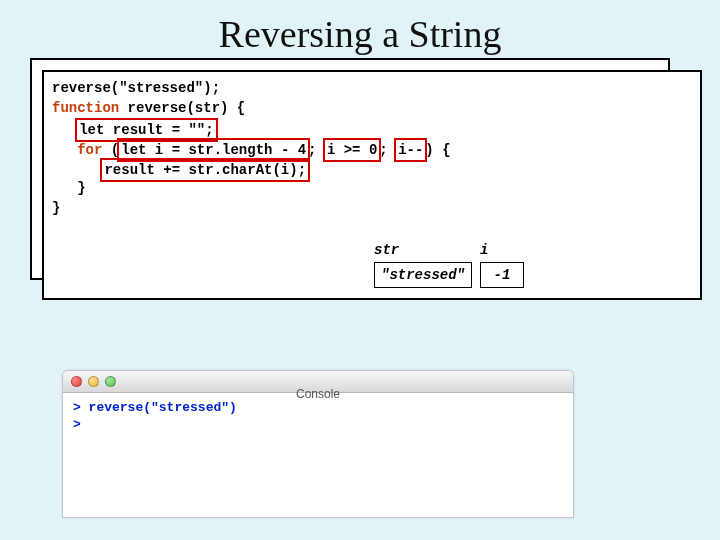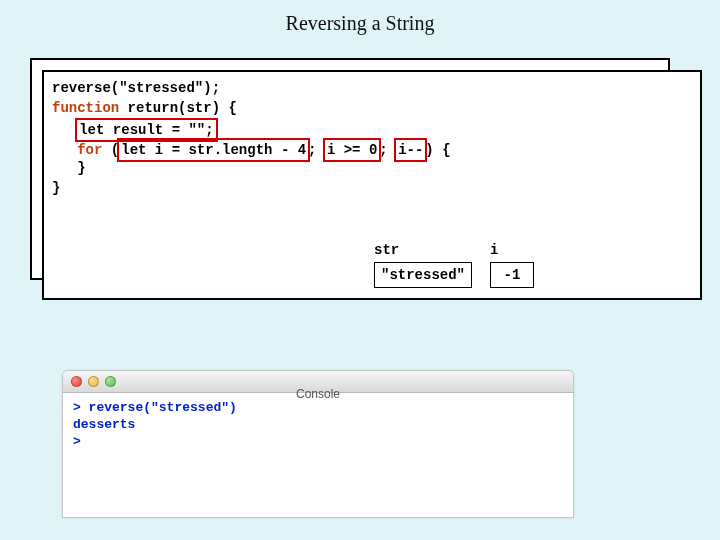--- a/index.html
+++ b/index.html
@@ -7,21 +7,21 @@
     margin: 0;
     width: 720px;
     height: 540px;
     background: #e0f4f7;
     font-family: "Times New Roman", serif;
     position: relative;
     overflow: hidden;
   }
   .title {
     text-align: center;
-    font-size: 20px;
+    font-size: 38px;
     padding-top: 12px;
     color: #111;
   }
   .code-back {
     position: absolute;
     left: 30px;
     top: 58px;
     width: 640px;
     height: 222px;
     background: #fff;
@@ -50,21 +50,21 @@
     margin: 0 -2px;
   }
   .vars {
     position: absolute;
     left: 330px;
     top: 168px;
     font-family: "Courier New", monospace;
     font-size: 14px;
     font-weight: bold;
   }
-  .vars-row { display: flex; gap: 18px; }
+  .vars-row { display: flex; gap: 8px; font-style: italic; }
   .var { display: flex; flex-direction: column; align-items: flex-start; }
   .var-box {
     border: 1px solid #000;
     padding: 2px 6px;
     min-width: 90px;
     text-align: center;
     margin-top: 2px;
   }
   .var-i .var-box { min-width: 44px; }
 
@@ -120,23 +120,24 @@
 </style>
 </head>
 <body>
 
 <div class="title">Reversing a String</div>
 
 <div class="code-back"></div>
 
 <div class="code-front">
   <div class="line">reverse("stressed");</div>
-  <div class="line"><span class="kw">function</span><span> return(str) {</span></div>
+  <div class="line"><span class="kw">function</span><span> reverse(str) {</span></div>
   <div class="line">   <span class="hl">let result = "";</span></div>
   <div class="line">   <span class="kw">for</span> (<span class="hl">let i = str.length - 4</span>; <span class="hl">i &gt;= 0</span>; <span class="hl">i--</span>) {</div>
+  <div class="line">      <span class="hl">result += str.charAt(i);</span></div>
   <div class="line">   <span>}</span></div>
   <div class="line">}</div>
 
   <div class="vars">
     <div class="vars-row">
       <div class="var">
         <span>str</span>
         <span class="var-box">"stressed"</span>
       </div>
       <div class="var var-i">
@@ -151,16 +152,15 @@
   <div class="console-titlebar">
     <div class="traffic">
       <div class="dot r"></div>
       <div class="dot y"></div>
       <div class="dot g"></div>
     </div>
     <div class="console-label">Console</div>
   </div>
   <div class="console-body">
     <div><span class="prompt-blue">&gt; </span><span class="prompt-blue">reverse("stressed")</span></div>
-    <div class="prompt-blue">desserts</div>
     <div class="prompt-blue">&gt;</div>
   </div>
 </div>
 
 </body></html>

